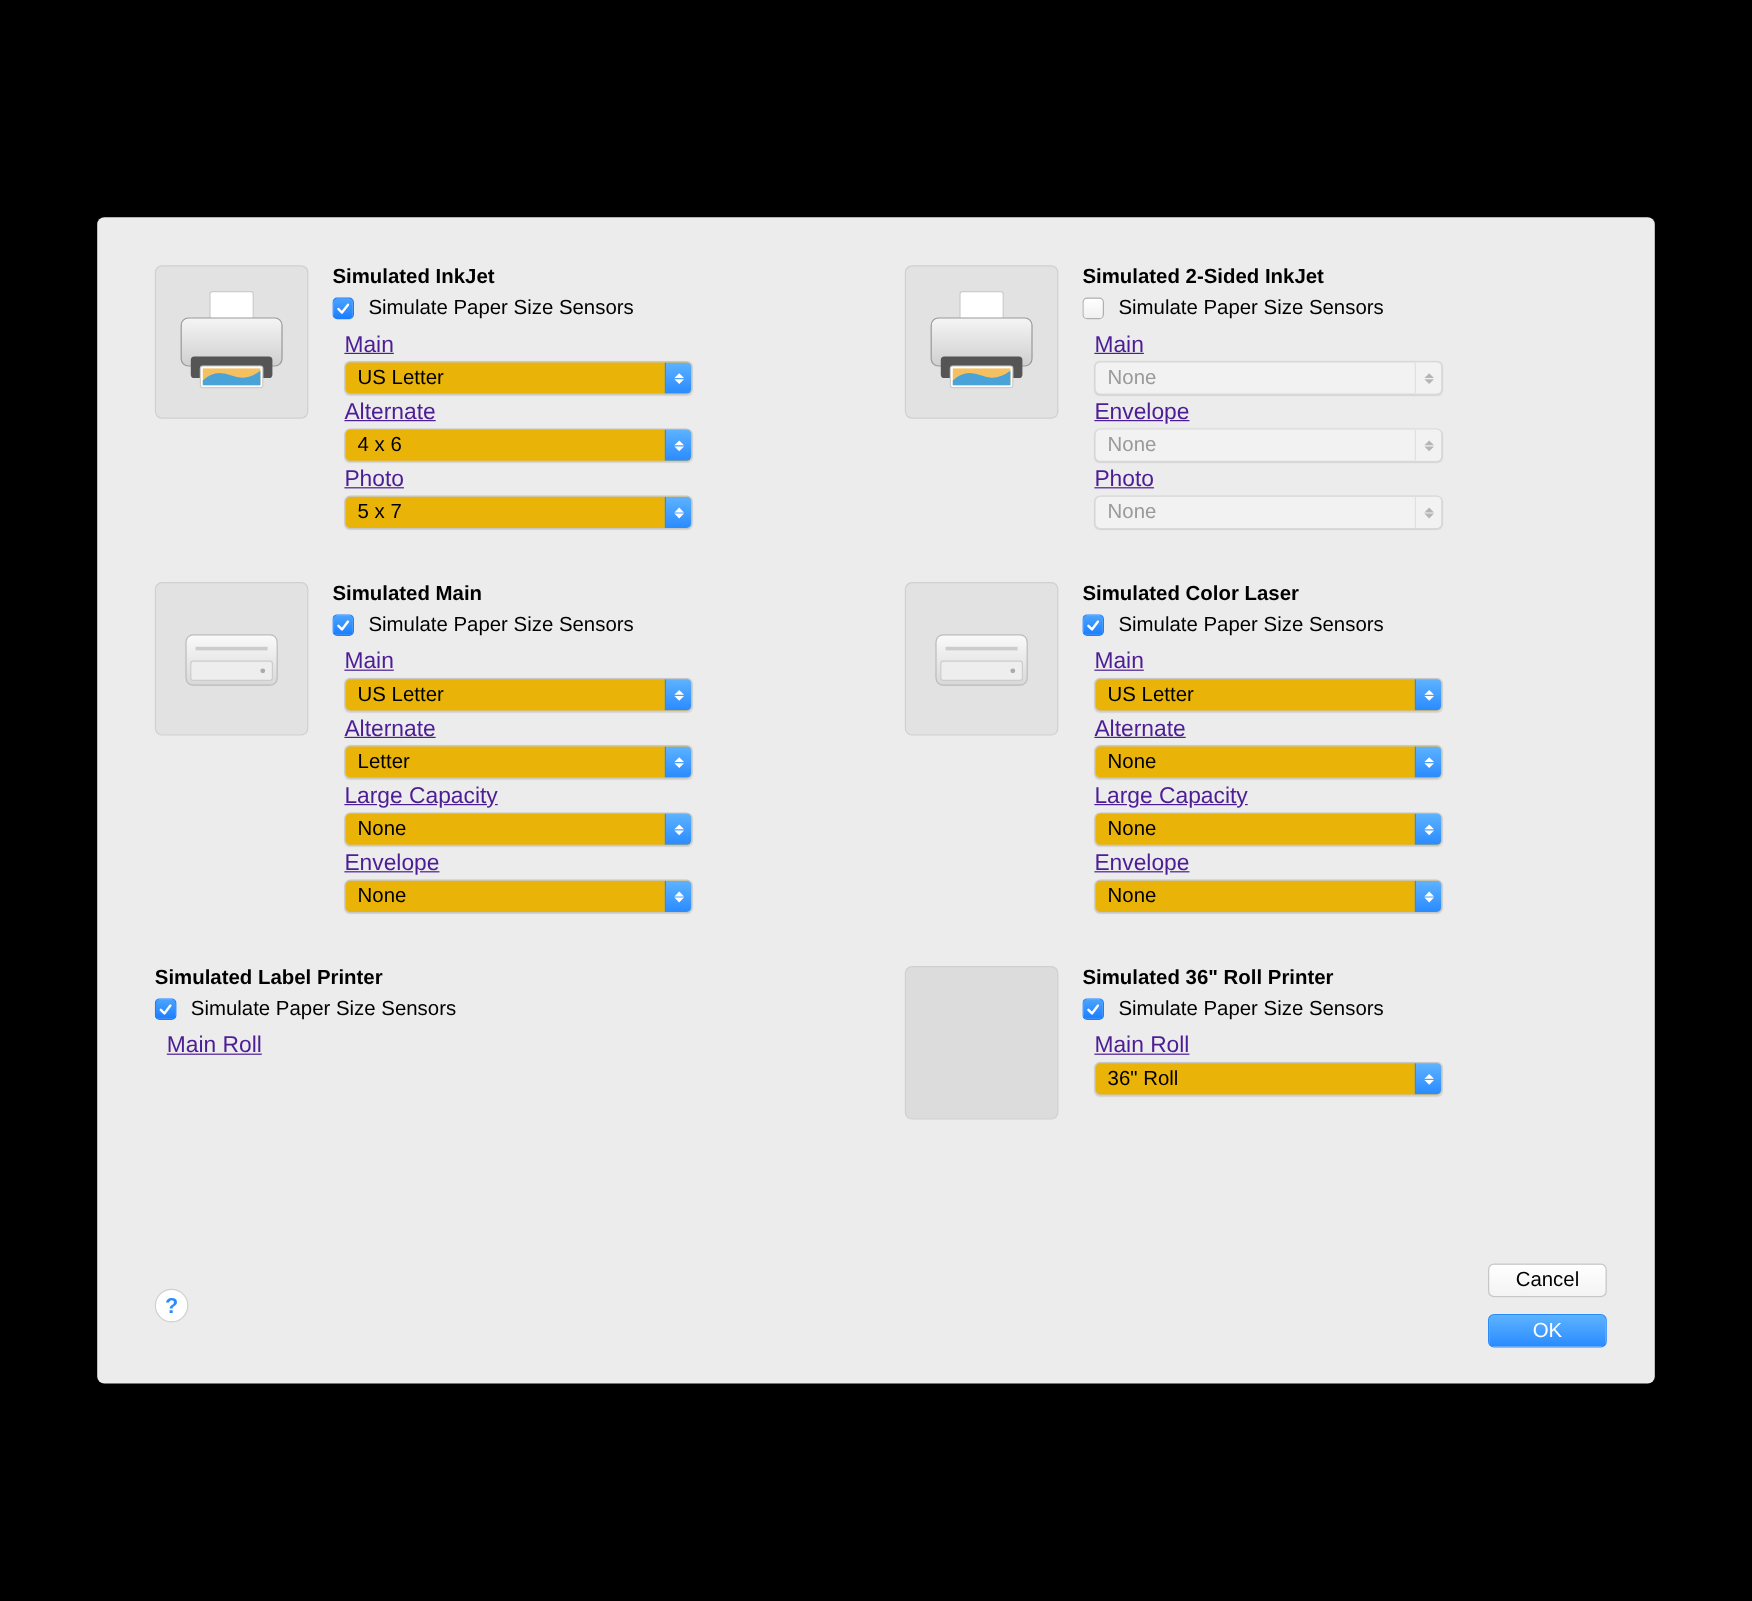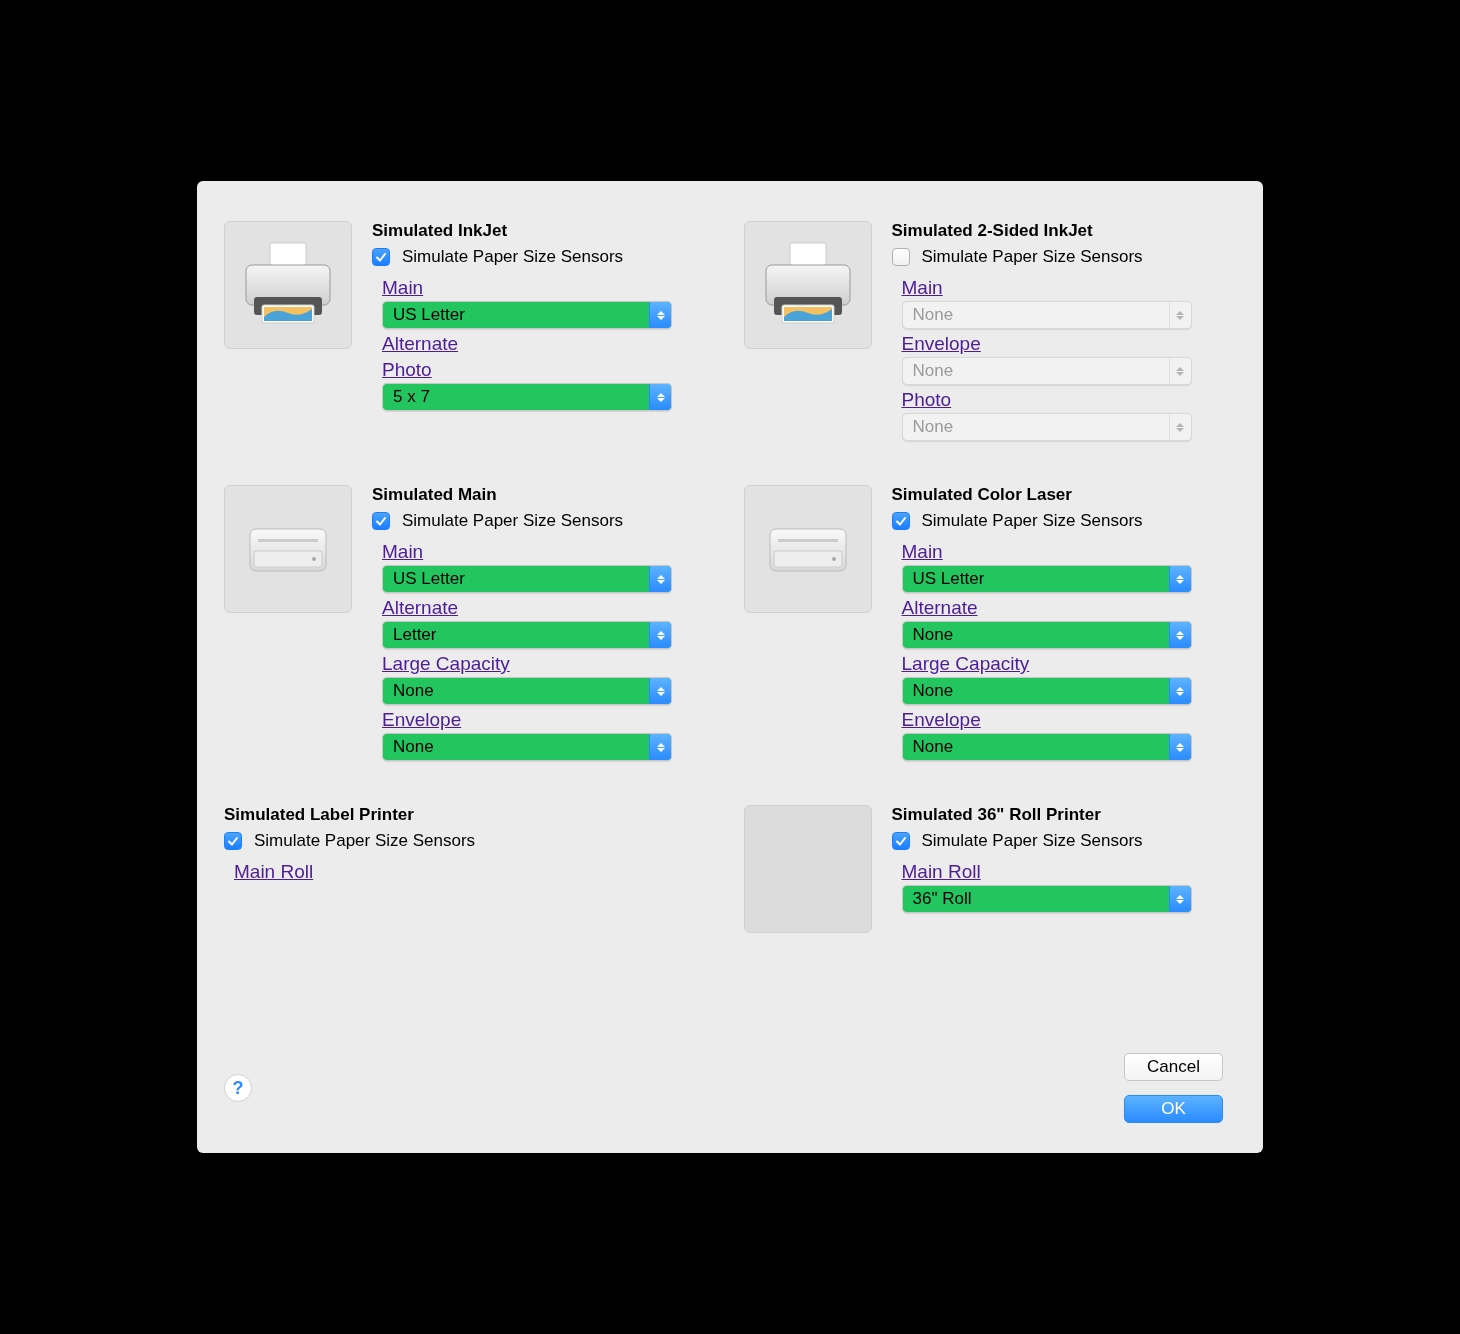--- a/index.html
+++ b/index.html
@@ -7,25 +7,25 @@
     background: #000;
     font-family: -apple-system, "Helvetica Neue", Helvetica, Arial, sans-serif;
     font-size: 13px;
     width: 1460px;
     height: 1334px;
     display: flex;
     align-items: center;
     justify-content: center;
   }
   .window {
-    width: 1066px;
+    width: 1298px;
     background: #ececec;
     border-radius: 6px;
     box-shadow: 0 20px 60px rgba(0,0,0,0.5);
-    padding: 40px 40px 20px 27px;
+    padding: 40px 40px 20px 48px;
     position: relative;
   }
   .grid {
     display: grid;
     grid-template-columns: 1fr 1fr;
     column-gap: 40px;
     row-gap: 40px;
   }
   .printer-section {
     display: flex;
@@ -85,21 +85,21 @@
     margin-bottom: 2px;
     margin-top: 4px;
     text-decoration: underline;
   }
   .popup {
     display: flex;
     align-items: center;
     justify-content: space-between;
     height: 28px;
     width: 290px;
-    background: #22c55e;
+    background: #eab308;
     border: 1px solid #c7c7c7;
     border-radius: 5px;
     padding: 0 0 0 10px;
     font-size: 17px;
     color: #000;
     box-shadow: 0 0.5px 1px rgba(0,0,0,0.1);
     overflow: hidden;
   }
   .popup.disabled {
     background: #f2f2f2;
@@ -207,20 +207,27 @@
         <div class="popup">
           <span>US Letter</span>
           <div class="handle">
                 <div class="tri up"></div>
                 <div class="tri down"></div>
               </div>
         </div>
       </div>
       <div class="field-group">
         <div class="field-label">Alternate</div>
+        <div class="popup">
+          <span>4 x 6</span>
+          <div class="handle">
+                <div class="tri up"></div>
+                <div class="tri down"></div>
+              </div>
+        </div>
       </div>
       <div class="field-group">
         <div class="field-label">Photo</div>
         <div class="popup">
           <span>5 x 7</span>
           <div class="handle">
                 <div class="tri up"></div>
                 <div class="tri down"></div>
               </div>
         </div>

